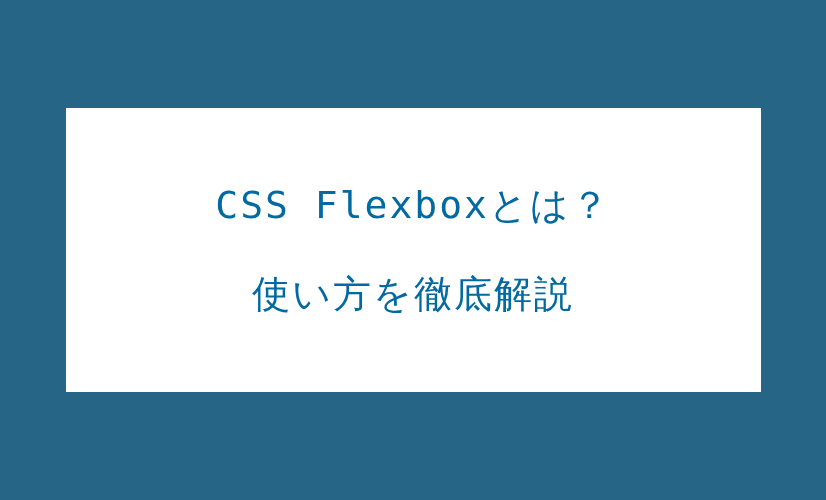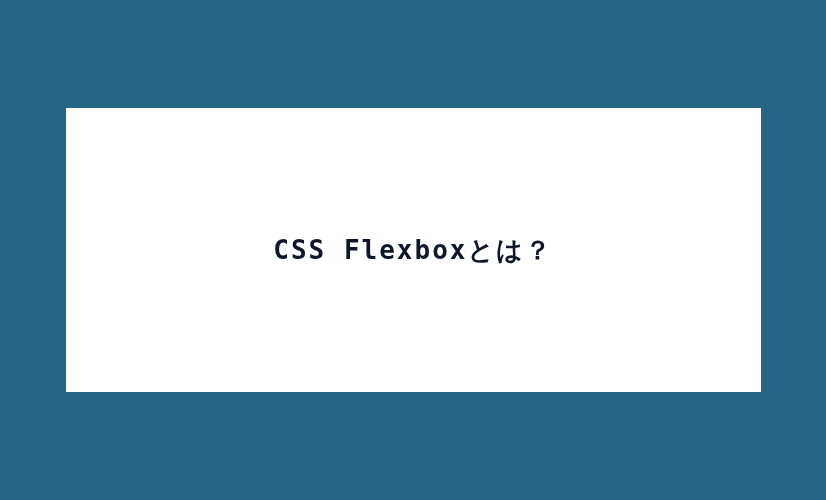--- a/index.html
+++ b/index.html
@@ -20,25 +20,26 @@
       background-color: #ffffff;
       width: 695px;
       height: 284px;
       display: flex;
       flex-direction: column;
       align-items: center;
       justify-content: center;
       gap: 38px;
     }
     .title-line {
-      color: #0f172a;
-      font-size: 26px;
-      font-weight: 700;
+      color: #0369a1;
+      font-size: 38px;
+      font-weight: 400;
       letter-spacing: 2px;
       font-family: "MS Gothic", "Osaka-Mono", monospace;
     }
   </style>
 </head>
 <body>
 
 <div class="card">
   <div class="title-line">CSS Flexboxとは？</div>
+  <div class="title-line">使い方を徹底解説</div>
 </div>
 
 </body></html>

